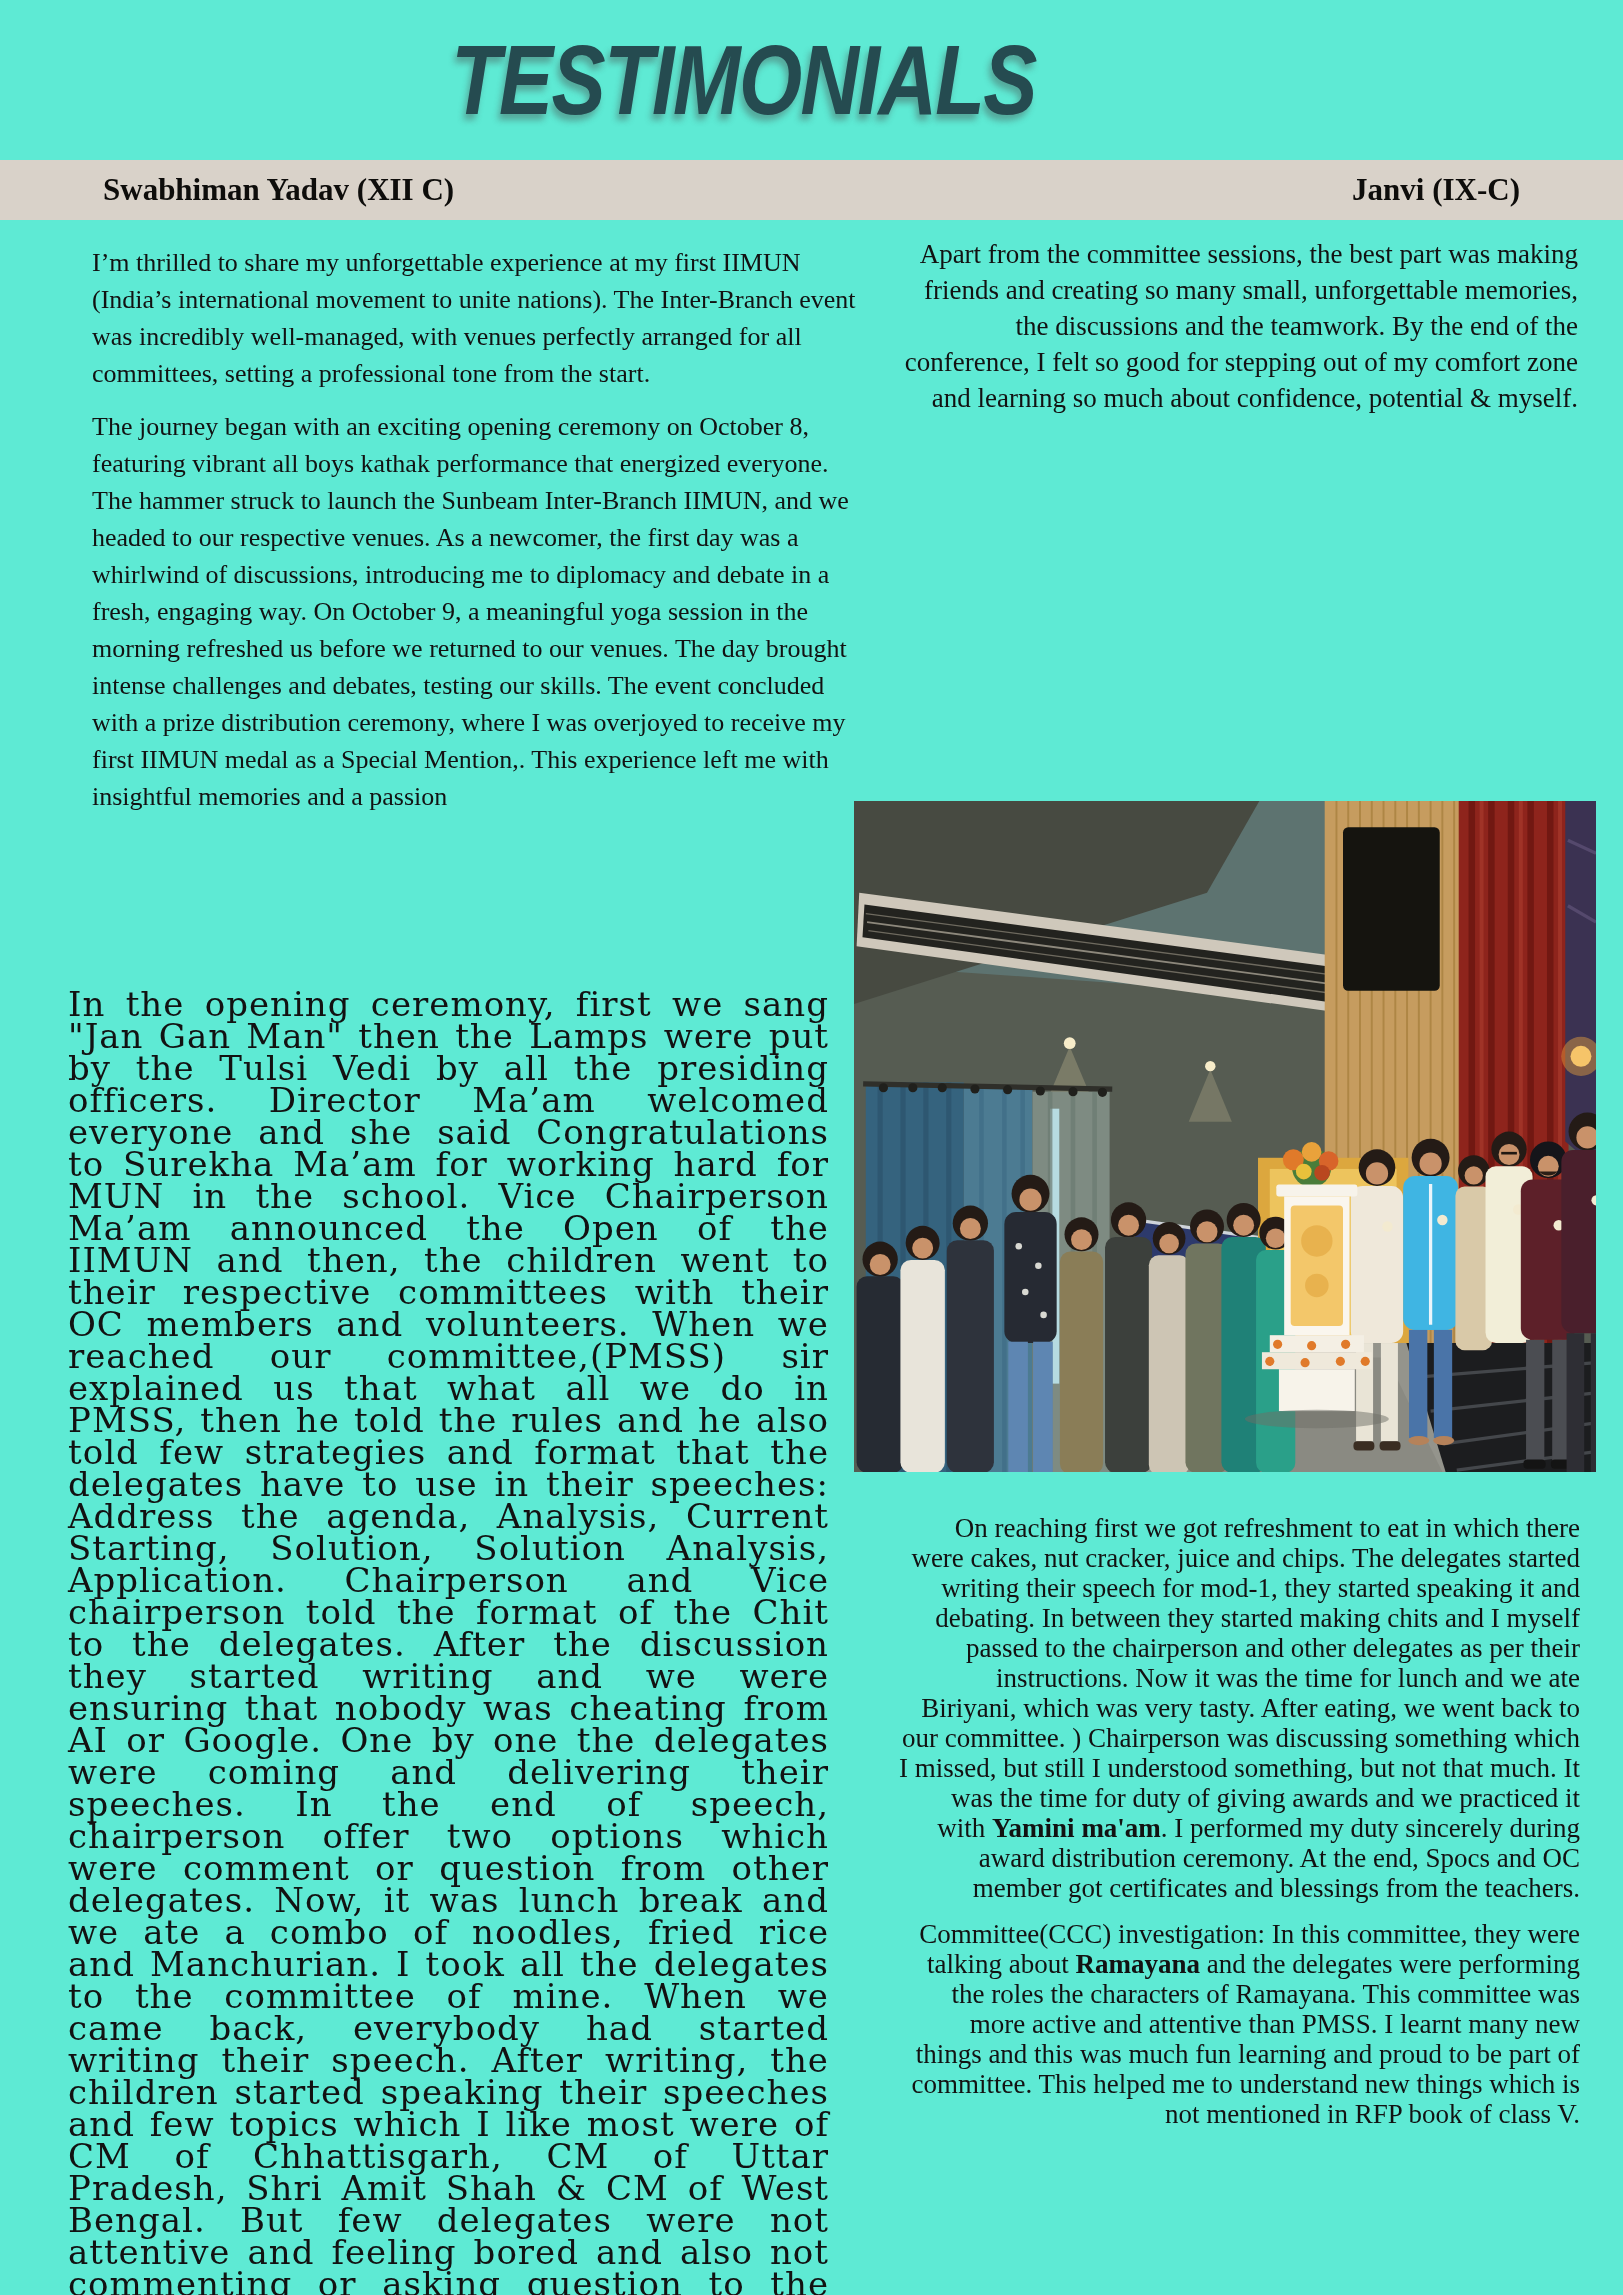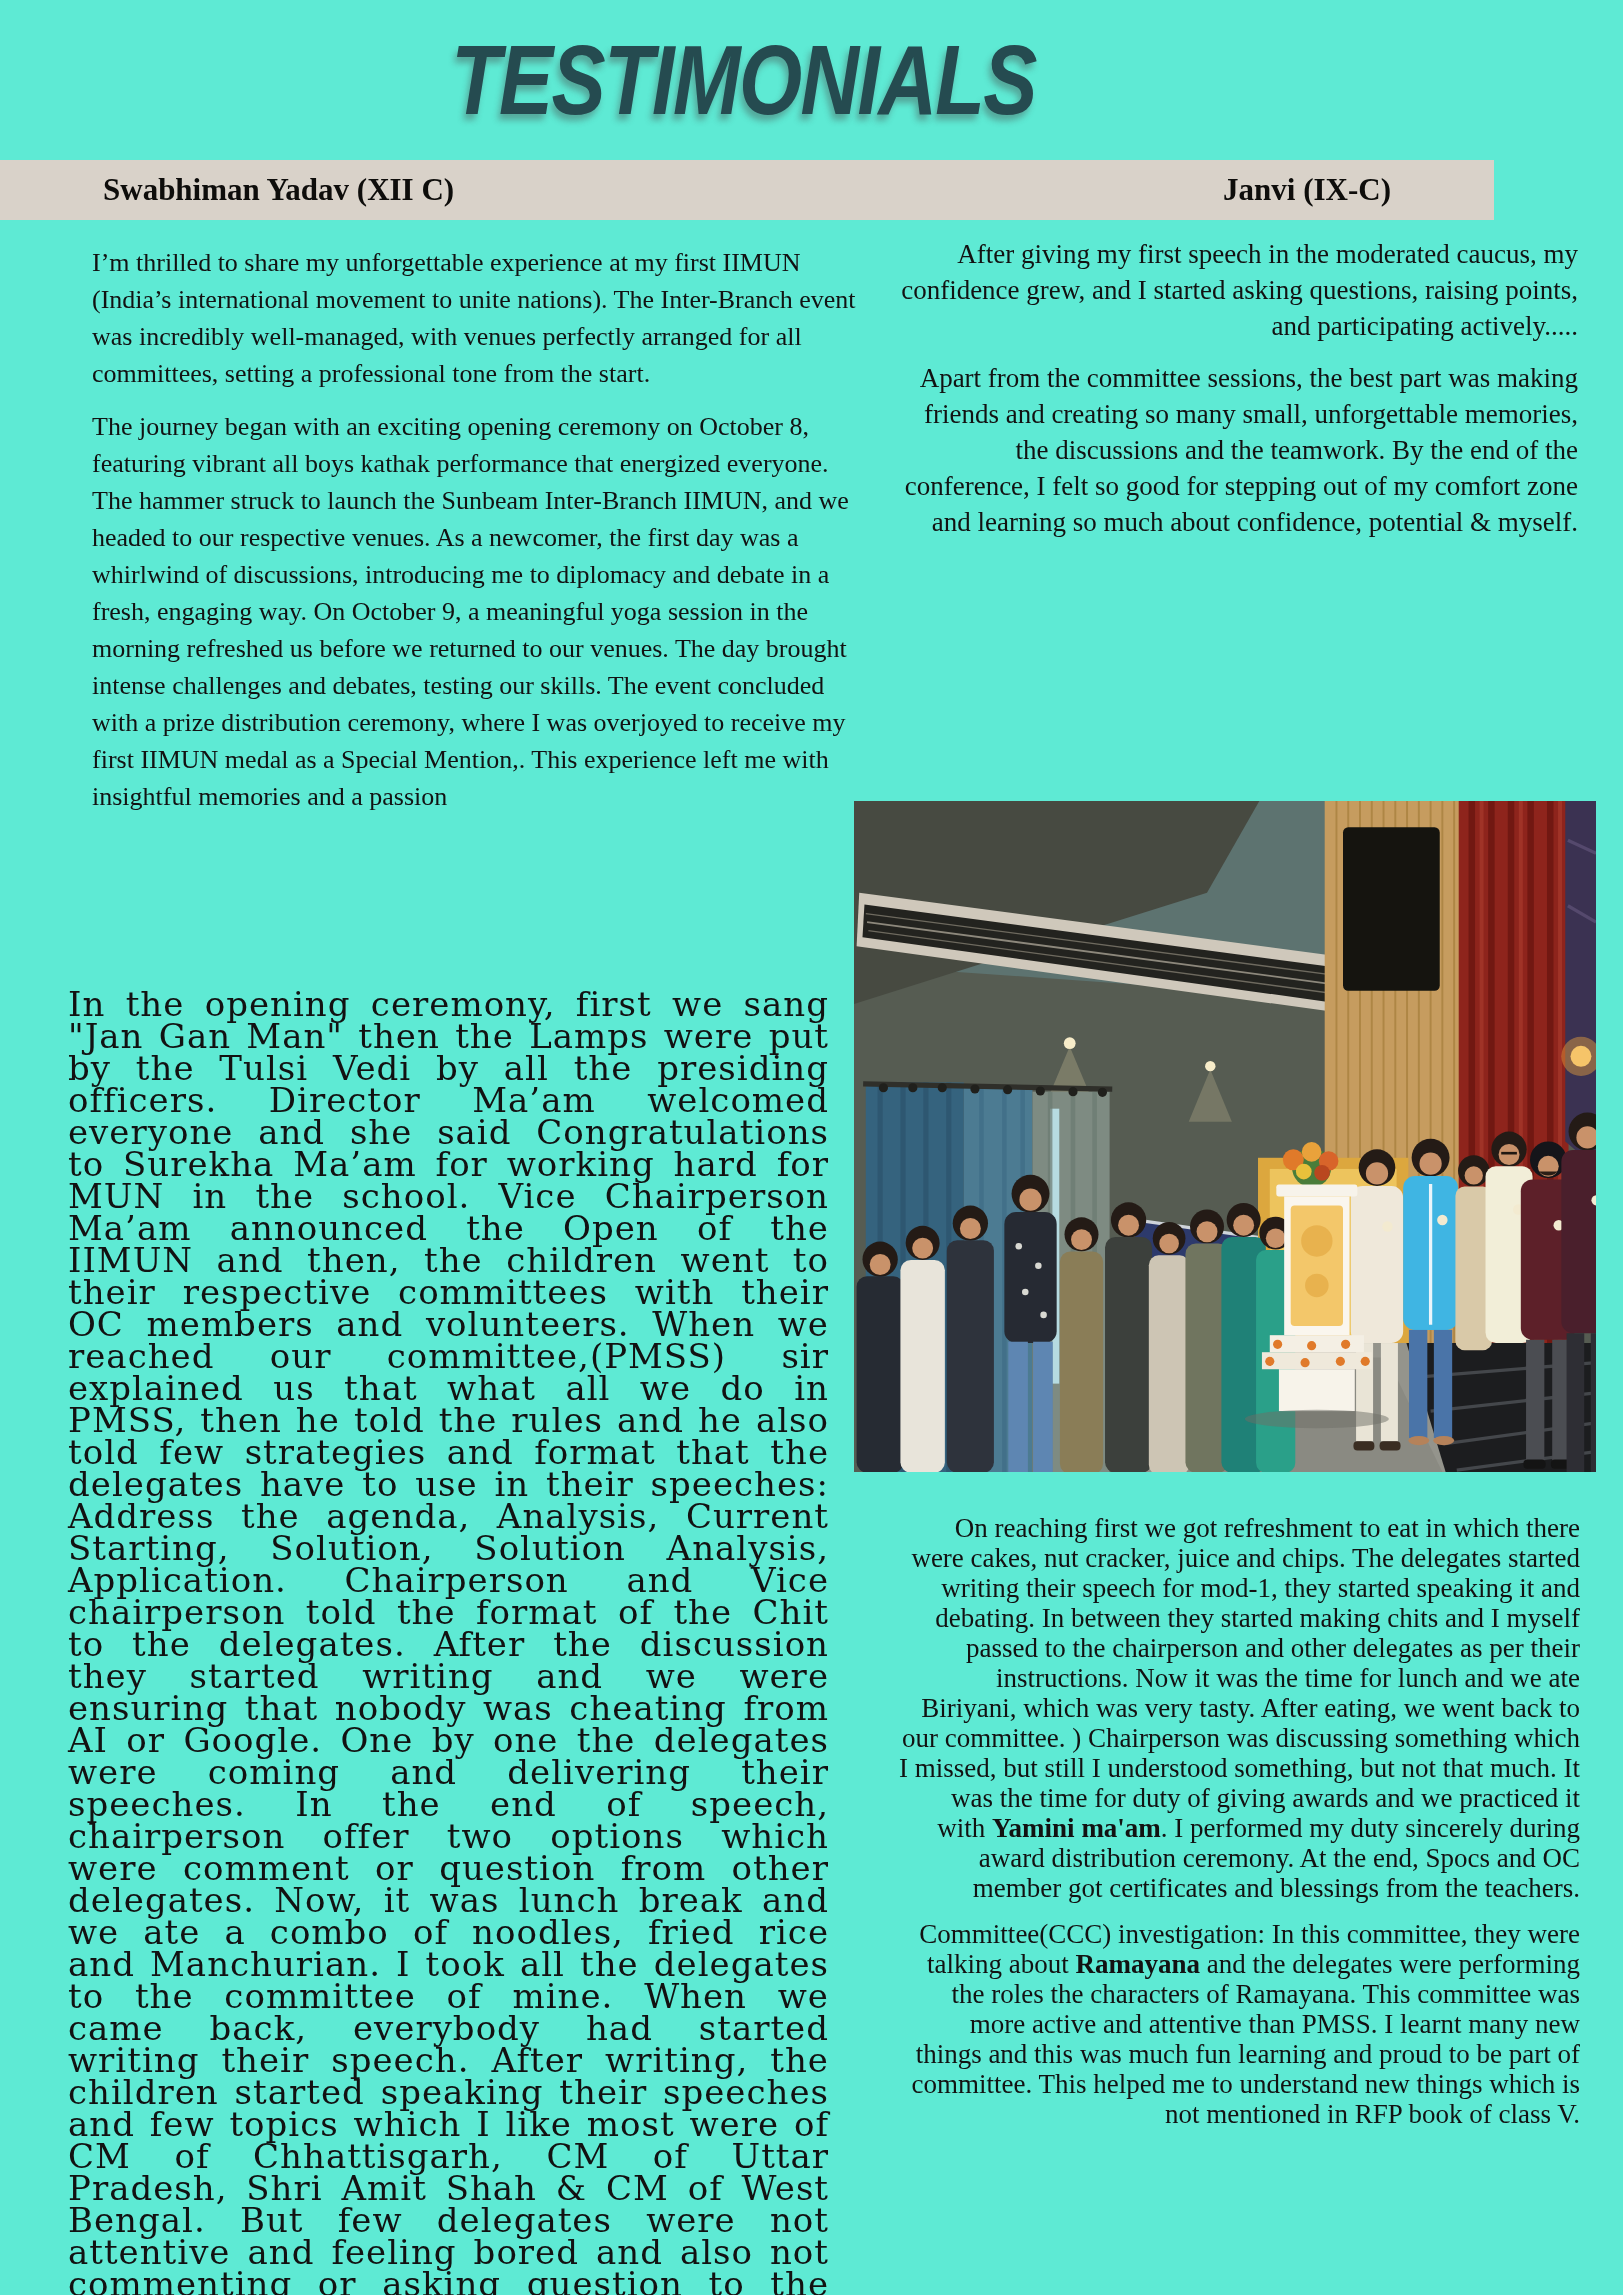--- a/index.html
+++ b/index.html
@@ -21,21 +21,21 @@
     color:#254b50;
     transform:scaleX(0.82);transform-origin:center;
     text-shadow:-3.3px 5.9px 6.5px rgba(70,70,70,0.40);
     white-space:nowrap;
   }
   
   .bar{
     position:absolute;background:#d9d2c9;height:60px;
     display:flex;align-items:center;
   }
-  .bar1{top:160px;left:0;width:1494px;justify-content:space-between;
+  .bar1{top:160px;left:0;width:1623px;justify-content:space-between;
         padding:0 103px;box-sizing:border-box;}
   .bar2{top:875px;left:0;width:832px;padding:0 0 0 131px;box-sizing:border-box;}
   .author{
     font-family:"Liberation Serif",serif;font-weight:700;font-size:31px;
     color:#0e0d0b;white-space:nowrap;
   }
   
   .col{position:absolute;}
   .swabhiman{
     top:228px;left:76px;width:797px;
@@ -80,21 +80,20 @@
     <span class="author">Swabhiman Yadav (XII C)</span>
     <span class="author">Janvi (IX-C)</span>
   </div>
 
   <div class="col swabhiman">
       <div class="para"><span>I’m thrilled to share my unforgettable experience at my first IIMUN (India’s international movement to unite nations). The Inter-Branch event was incredibly well-managed, with venues perfectly arranged for all committees, setting a professional tone from the start.</span></div>
       <div class="para"><span>The journey began with an exciting opening ceremony on October 8, featuring vibrant all boys kathak performance that energized everyone. The hammer struck to launch the Sunbeam Inter-Branch IIMUN, and we headed to our respective venues. As a newcomer, the first day was a whirlwind of discussions, introducing me to diplomacy and debate in a fresh, engaging way. On October 9, a meaningful yoga session in the morning refreshed us before we returned to our venues. The day brought intense challenges and debates, testing our skills. The event concluded with a prize distribution ceremony, where I was overjoyed to receive my first IIMUN medal as a Special Mention,. This experience left me with insightful memories and a passion</span></div>
     </div>
 
   <div class="col janvi">
-      <div class="para"><span>After giving my first speech in the moderated caucus, my confidence grew, and I started asking questions, raising points, and participating actively.....</span></div>
       <div class="para"><span>Apart from the committee sessions, the best part was making friends and creating so many small, unforgettable memories, the discussions and the teamwork. By the end of the conference, I felt so good for stepping out of my comfort zone and learning so much about confidence, potential &amp; myself.</span></div>
     </div>
 
 
   <div class="col akshita">
       <div class="para"><span>In the opening ceremony, first we sang "Jan Gan Man" then the Lamps were put by the Tulsi Vedi by all the presiding officers. Director Ma’am welcomed everyone and she said Congratulations to Surekha Ma’am for working hard for MUN in the school. Vice Chairperson Ma’am announced the Open of the IIMUN and then, the children went to their respective committees with their OC members and volunteers. When we reached our committee,(PMSS) sir explained us that what all we do in PMSS, then he told the rules and he also told few strategies and format that the delegates have to use in their speeches: Address the agenda, Analysis, Current Starting, Solution, Solution Analysis, Application. Chairperson and Vice chairperson told the format of the Chit to the delegates. After the discussion they started writing and we were ensuring that nobody was cheating from AI or Google. One by one the delegates were coming and delivering their speeches. In the end of speech, chairperson offer two options which were comment or question from other delegates. Now, it was lunch break and we ate a combo of noodles, fried rice and Manchurian. I took all the delegates to the committee of mine. When we came back, everybody had started writing their speech. After writing, the children started speaking their speeches and few topics which I like most were of CM of Chhattisgarh, CM of Uttar Pradesh, Shri Amit Shah &amp; CM of West Bengal. But few delegates were not attentive and feeling bored and also not commenting or asking question to the speaker. At 3:30 PM, we got refreshment with samosas, sweet and juice. Delegates started working on their speech and delivering their speeches one by one. Few were very interesting and informative.  On day 2, first we did yoga which is very beneficial for our body. After doing yoga, one by one, all committee members were moving quietly. Surekha ma'am told all the OCs and Special-OCs to wait for group photography. After group photography we went to our committee to perform our duties.</span></div>
     </div>
 
   <div class="col akshita2">
       <div class="para"><span>On reaching first we got refreshment to eat in which there were cakes, nut cracker, juice and chips. The delegates started writing their speech for mod-1, they started speaking it and debating. In between they started making chits and I myself passed to the chairperson and other delegates as per their instructions. Now it was the time for lunch and we ate Biriyani, which was very tasty. After eating, we went back to our committee. ) Chairperson was discussing something which I missed, but still I understood something, but not that much. It was the time for duty of giving awards and we practiced it with </span><b>Yamini ma'am</b><span>. I performed my duty sincerely during award distribution ceremony. At the end, Spocs and OC member got certificates and blessings from the teachers.</span></div>

